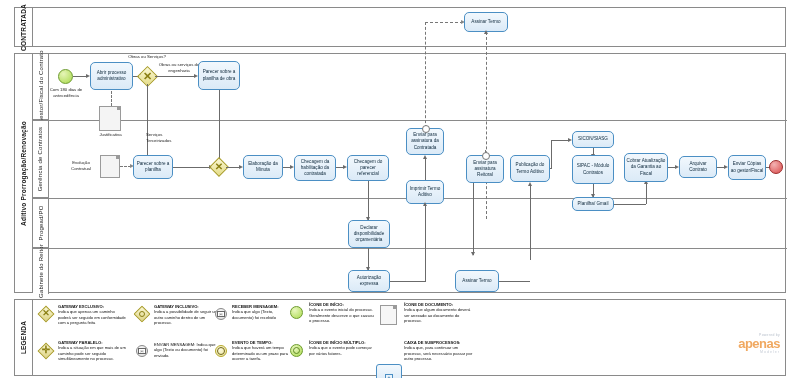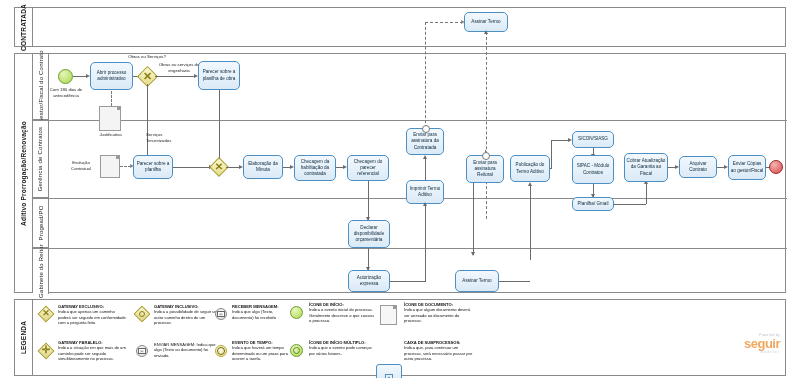--- a/index.html
+++ b/index.html
@@ -368,17 +368,17 @@
   <div class="lgIcon subBox" style="left:376px;top:344px;width:26px;height:20px;">
     <div class="plus">+</div>
   </div>
   <div class="lgItem" style="left:404px;top:340px;width:70px;">
     <div class="lgTitle">CAIXA DE SUBPROCESSOS:</div>
     <div>Indica que, para continuar um processo, será necessário passar por outro processo.</div>
   </div>
 
   <div class="brand" style="left:700px;top:333px;width:80px;">
     <div class="brandTop">Powered by</div>
-    <div class="brandMain">seguir</div>
+    <div class="brandMain">apenas</div>
     <div class="brandSub">Modeler</div>
   </div>
 
 </div>
 
 </body></html>

